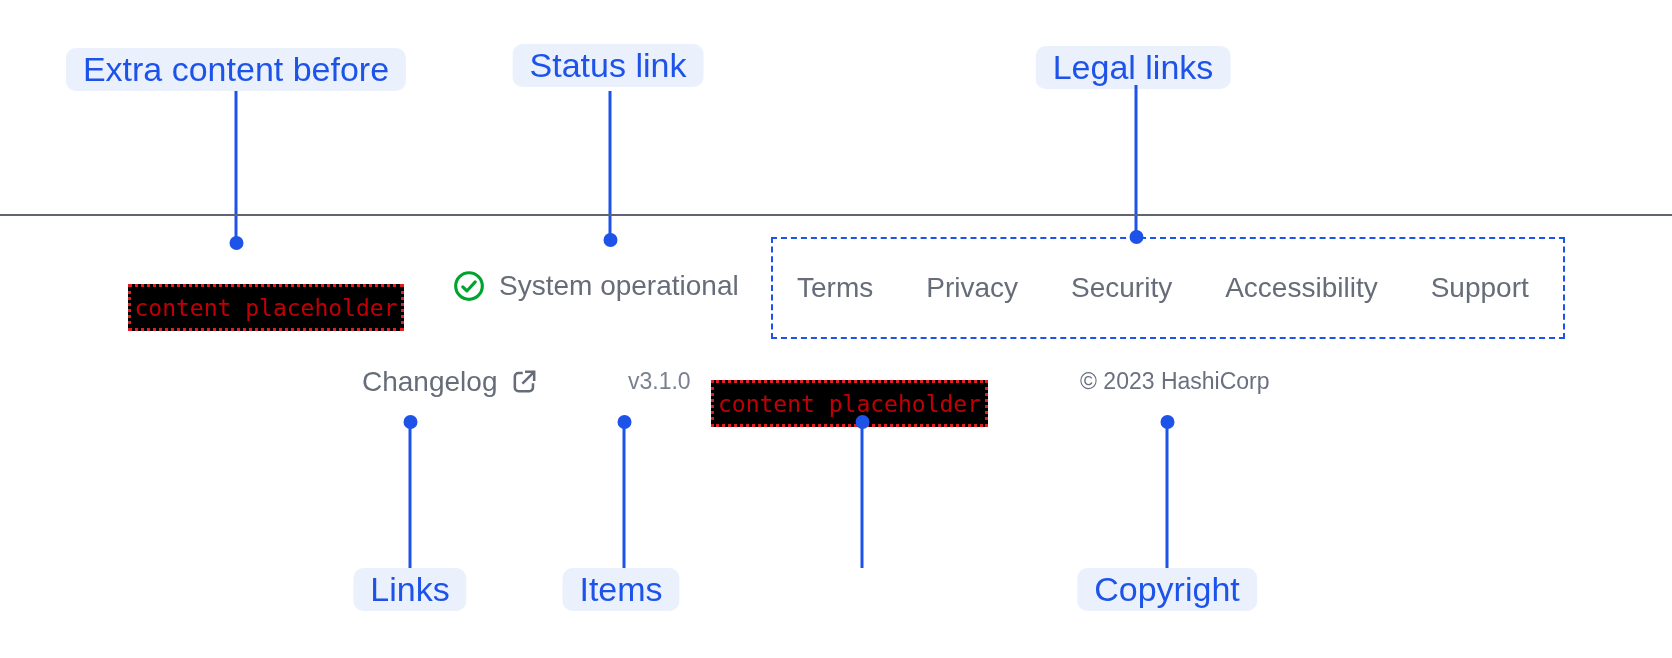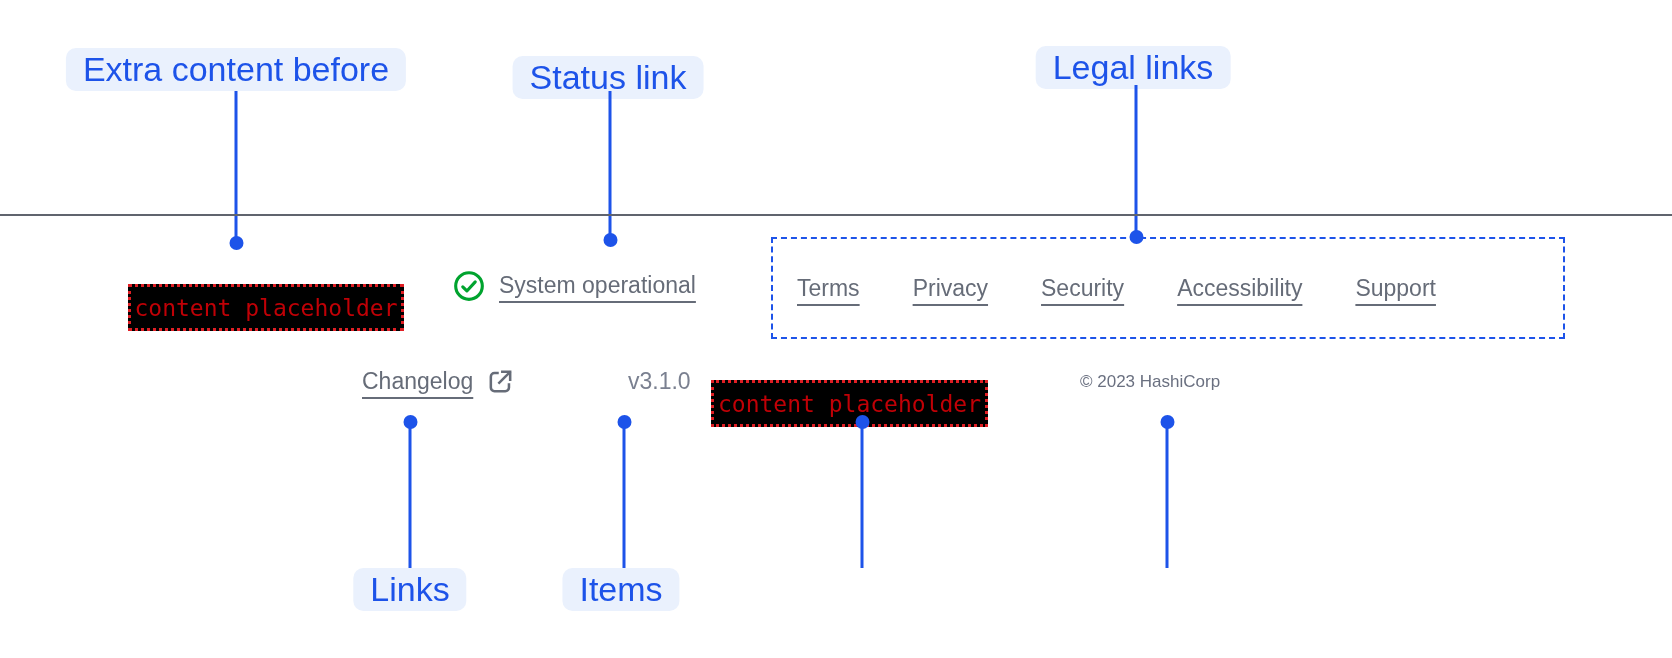--- a/index.html
+++ b/index.html
@@ -28,40 +28,40 @@
   
   .placeholder-box {
     position:absolute; box-sizing:border-box;
     display:flex; align-items:center; justify-content:center;
     background:#000000; border:3px dotted #E01E24;
     color:#C00006; font-family:"DejaVu Sans Mono", monospace;
     font-size:23px; white-space:nowrap; overflow:hidden;margin-top:22px;
   }
   .hgroup { position:absolute; display:flex; align-items:center; height:47px; }
   .link {
-    color:#666C78; font-size:23px; text-decoration:underline;
+    color:#666C78; font-size:28px; 
     text-underline-offset:8px; text-decoration-thickness:2px; white-space:nowrap;
     cursor:pointer;
   }
   .plain { color:#7A8090; font-size:23px; white-space:nowrap; }
-  .copyright { color:#6A7080; font-size:17px; white-space:nowrap; }
+  .copyright { color:#6A7080; font-size:23px; white-space:nowrap; }
   .legal-box {
     position:absolute; left:771px; top:237px; width:794px; height:102px;
     box-sizing:border-box; border:2px dashed #1D53E9;
     display:flex; align-items:center; gap:53px; padding-left:24px;
   }
   .icon { display:inline-flex; flex:none; }
 </style>
 </head>
 <body>
 
 <div class="canvas">
 
   <div class="pill" style="left:236px; top:48px;">Extra content before</div>
-  <div class="pill" style="left:608px; top:56px;">Status link</div>
+  <div class="pill" style="left:608px; top:44px;">Status link</div>
   <div class="pill" style="left:1133px; top:46px;">Legal links</div>
 
   <div class="vline dot-bottom" style="left:236px; top:91px; height:152px;"></div>
   <div class="vline dot-bottom" style="left:610px; top:91px; height:149px;"></div>
   <div class="vline dot-bottom" style="left:1136px; top:85px; height:152px;"></div>
 
   <div class="rule"></div>
 
   <div class="placeholder-box" style="left:128px; top:262px; width:276px; height:47px;">
     <span>content placeholder</span>
@@ -108,14 +108,15 @@
     <span class="copyright">© 2023 HashiCorp</span>
   </div>
 
   <div class="vline dot-top" style="left:410px; top:422px; height:146px;"></div>
   <div class="vline dot-top" style="left:624px; top:422px; height:146px;"></div>
   <div class="vline dot-top" style="left:862px; top:422px; height:146px;"></div>
   <div class="vline dot-top" style="left:1167px; top:422px; height:146px;"></div>
 
   <div class="pill" style="left:410px; top:568px;">Links</div>
   <div class="pill" style="left:621px; top:568px;">Items</div>
+  <div class="pill" style="left:1167px; top:568px;">Copyright</div>
 
 </div>
 
 </body></html>

